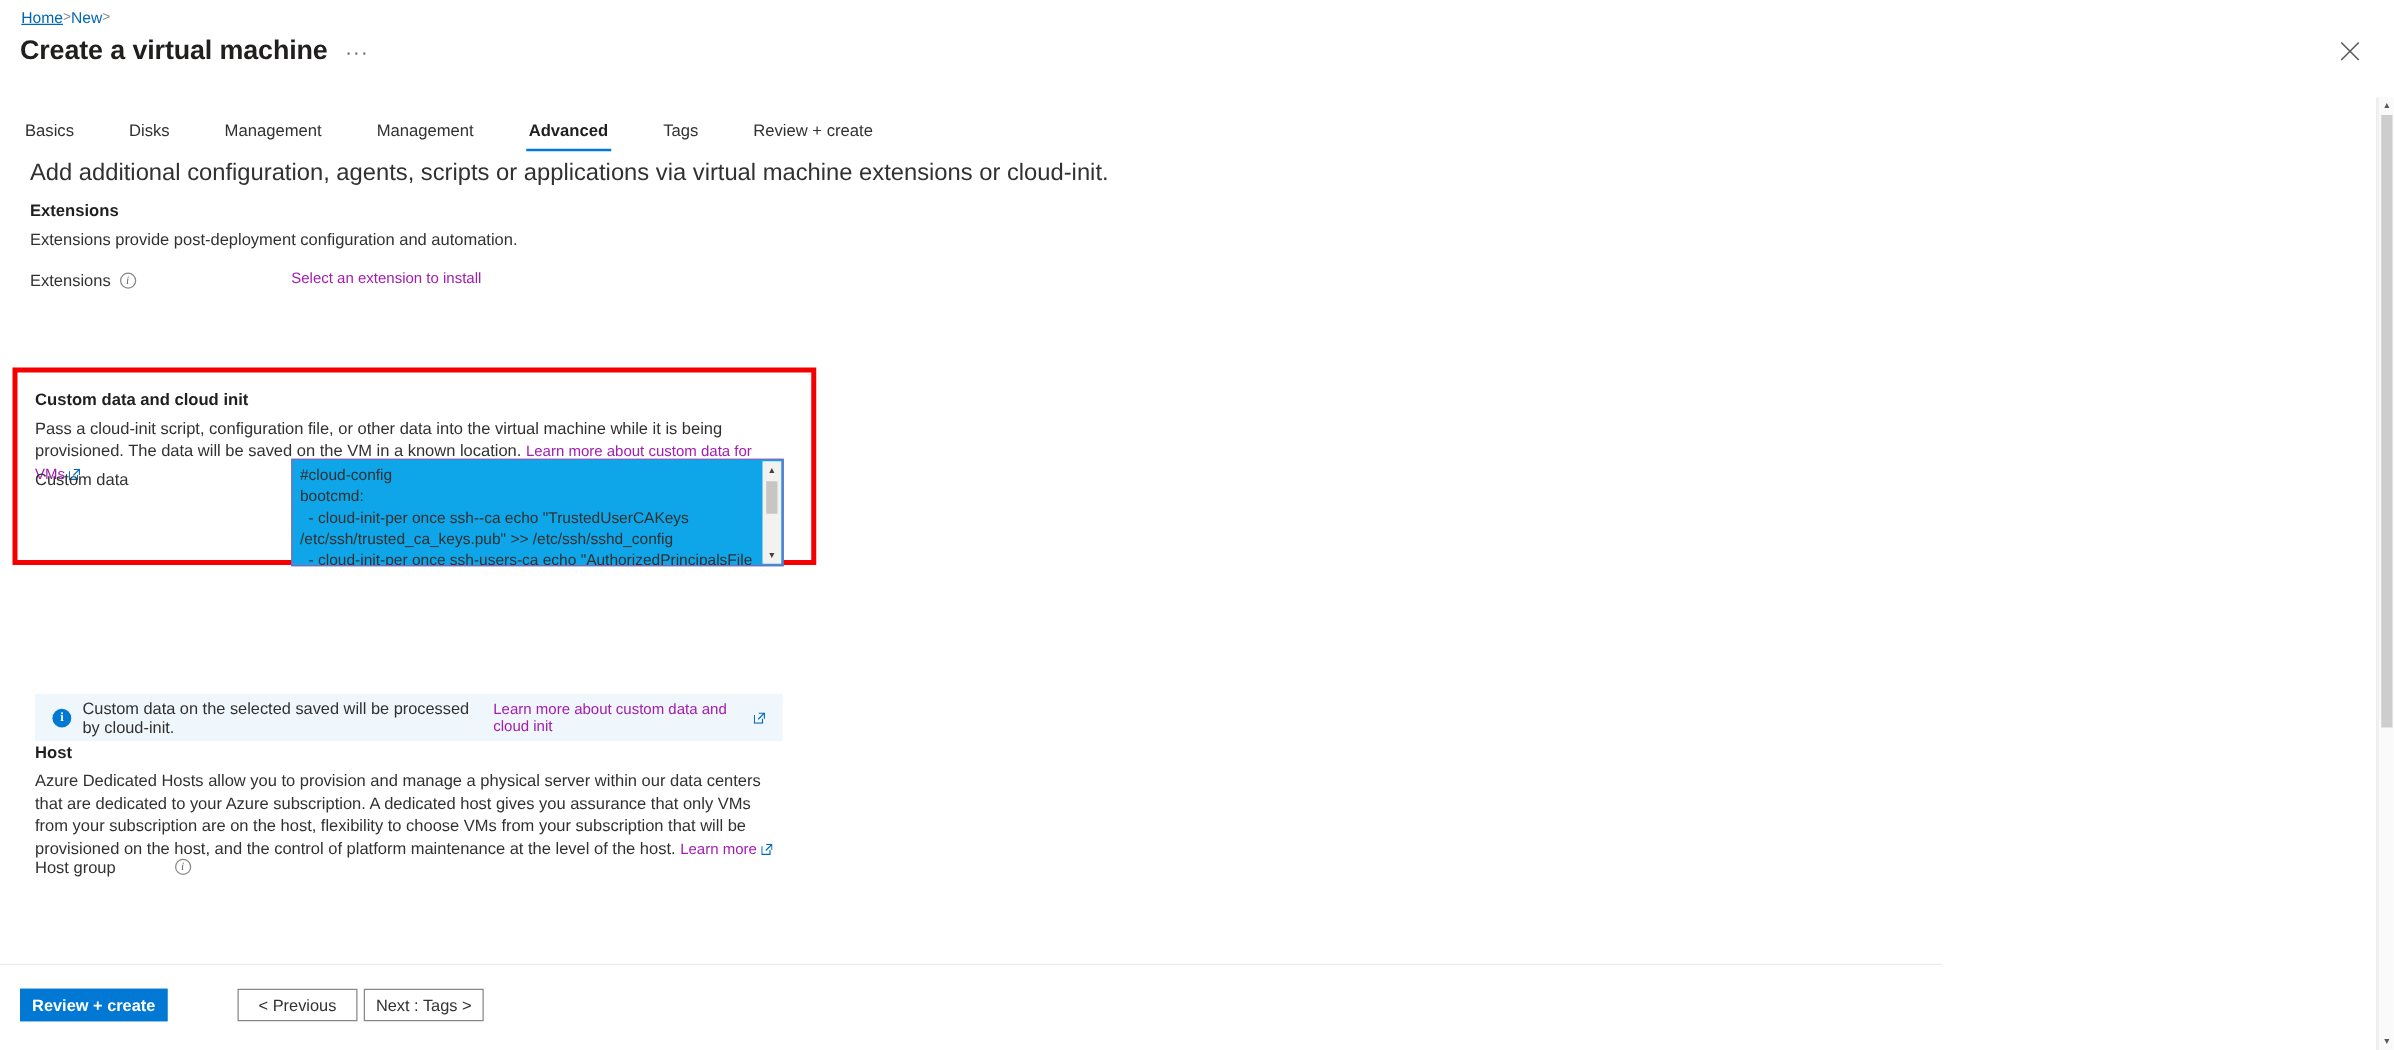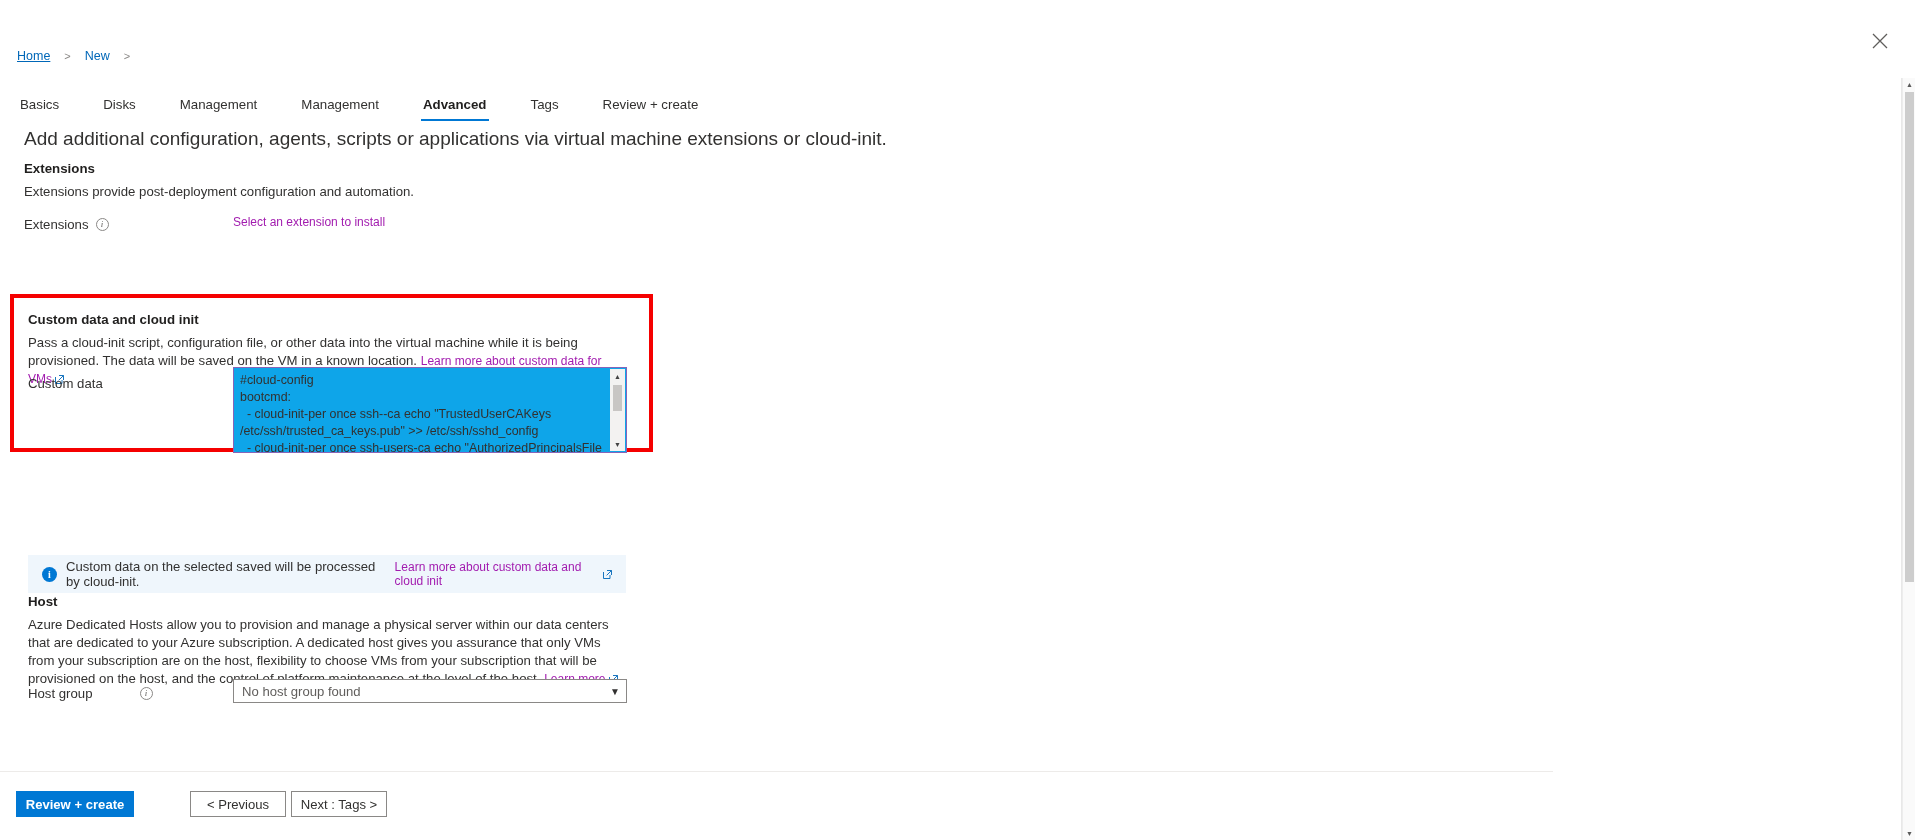--- a/index.html
+++ b/index.html
@@ -10,23 +10,22 @@
     font-family: "Liberation Sans", sans-serif;
     color: #323130;
     overflow: hidden;
   }
   .page { position: relative; width: 1915px; height: 840px; background:#fff; }
 
   
   .breadcrumb {
     position: absolute; left: 17px; top: 6px;
     font-size: 12.5px; line-height: 16px;
-    display: flex; gap: 14px;
+    display: flex; gap: 0;
     color: #0078d4;
-    margin-top: 42px;
   }
   .breadcrumb .crumb { color:#0067b8; cursor: pointer; }
   .breadcrumb .crumb.home { text-decoration: underline; }
   .breadcrumb .sep { color: #8a8886; font-size: 11px; }
 
   
   .title-row {
     position: absolute; left: 16px; top: 28px;
     display: flex; align-items: baseline; gap: 14px;
   }
@@ -219,20 +218,24 @@
 
 <div class="page">
 
   <div class="breadcrumb">
     <span class="crumb home">Home</span>
     <span class="sep">&gt;</span>
     <span class="crumb">New</span>
     <span class="sep">&gt;</span>
   </div>
 
+  <div class="title-row">
+    <span class="page-title">Create a virtual machine</span>
+    <span class="ellipsis-btn">···</span>
+  </div>
 
   <div class="close-x">
     <svg width="22" height="22" viewBox="0 0 22 22">
       <path d="M4 4 L18 18 M18 4 L4 18" stroke="#605e5c" stroke-width="1.3" fill="none"></path>
     </svg>
   </div>
 
   <div class="tabs">
     <div class="tab"><span>Basics</span></div>
     <div class="tab"><span>Disks</span></div>
@@ -304,24 +307,20 @@
           <path d="M4 0.5 L8.5 0.5 L8.5 5" stroke="#0067b8" fill="none" stroke-width="0.9"></path>
           <path d="M3.6 5.4 L8.4 0.6" stroke="#0067b8" stroke-width="0.9"></path>
         </svg></span>
   </div>
 
   <div class="field-label hostgroup-label">
     <span>Host group</span>
     <span class="info-i">i</span>
   </div>
 
-  <div class="select-box">
-    <span>No host group found</span>
-    <span class="caret">▼</span>
-  </div>
 
   <div class="bottom-sep"></div>
   <div class="footer">
     <div class="btn btn-primary">Review + create</div>
     <div class="gap-a"></div>
     <div class="btn btn-default">&lt; Previous</div>
     <div class="gap-b"></div>
     <div class="btn btn-default">Next : Tags &gt;</div>
   </div>
 

